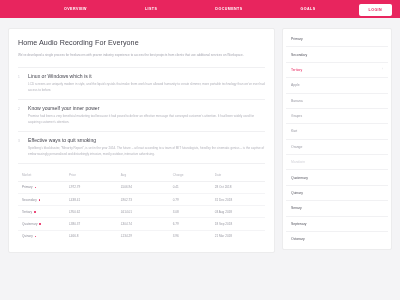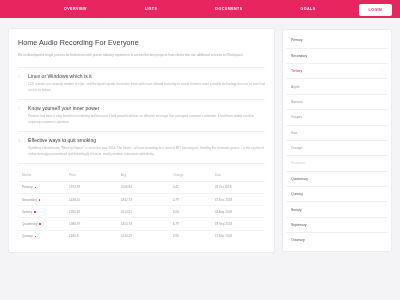--- a/index.html
+++ b/index.html
@@ -43,21 +43,21 @@
     letter-spacing: 0.4px;
     text-transform: uppercase;
     padding: 3px 9px;
     border-radius: 1.5px;
     border: 0.5px solid #ffffff;
   }
 
   
   .page {
     display: flex;
-    align-items: center;
+    align-items: flex-start;
     padding: 10px 8px 0 8px;
     gap: 7px;
   }
 
   
   .main-card {
     flex: 1;
     background: #ffffff;
     border-radius: 2px;
     border: 0.5px solid #ececed;

